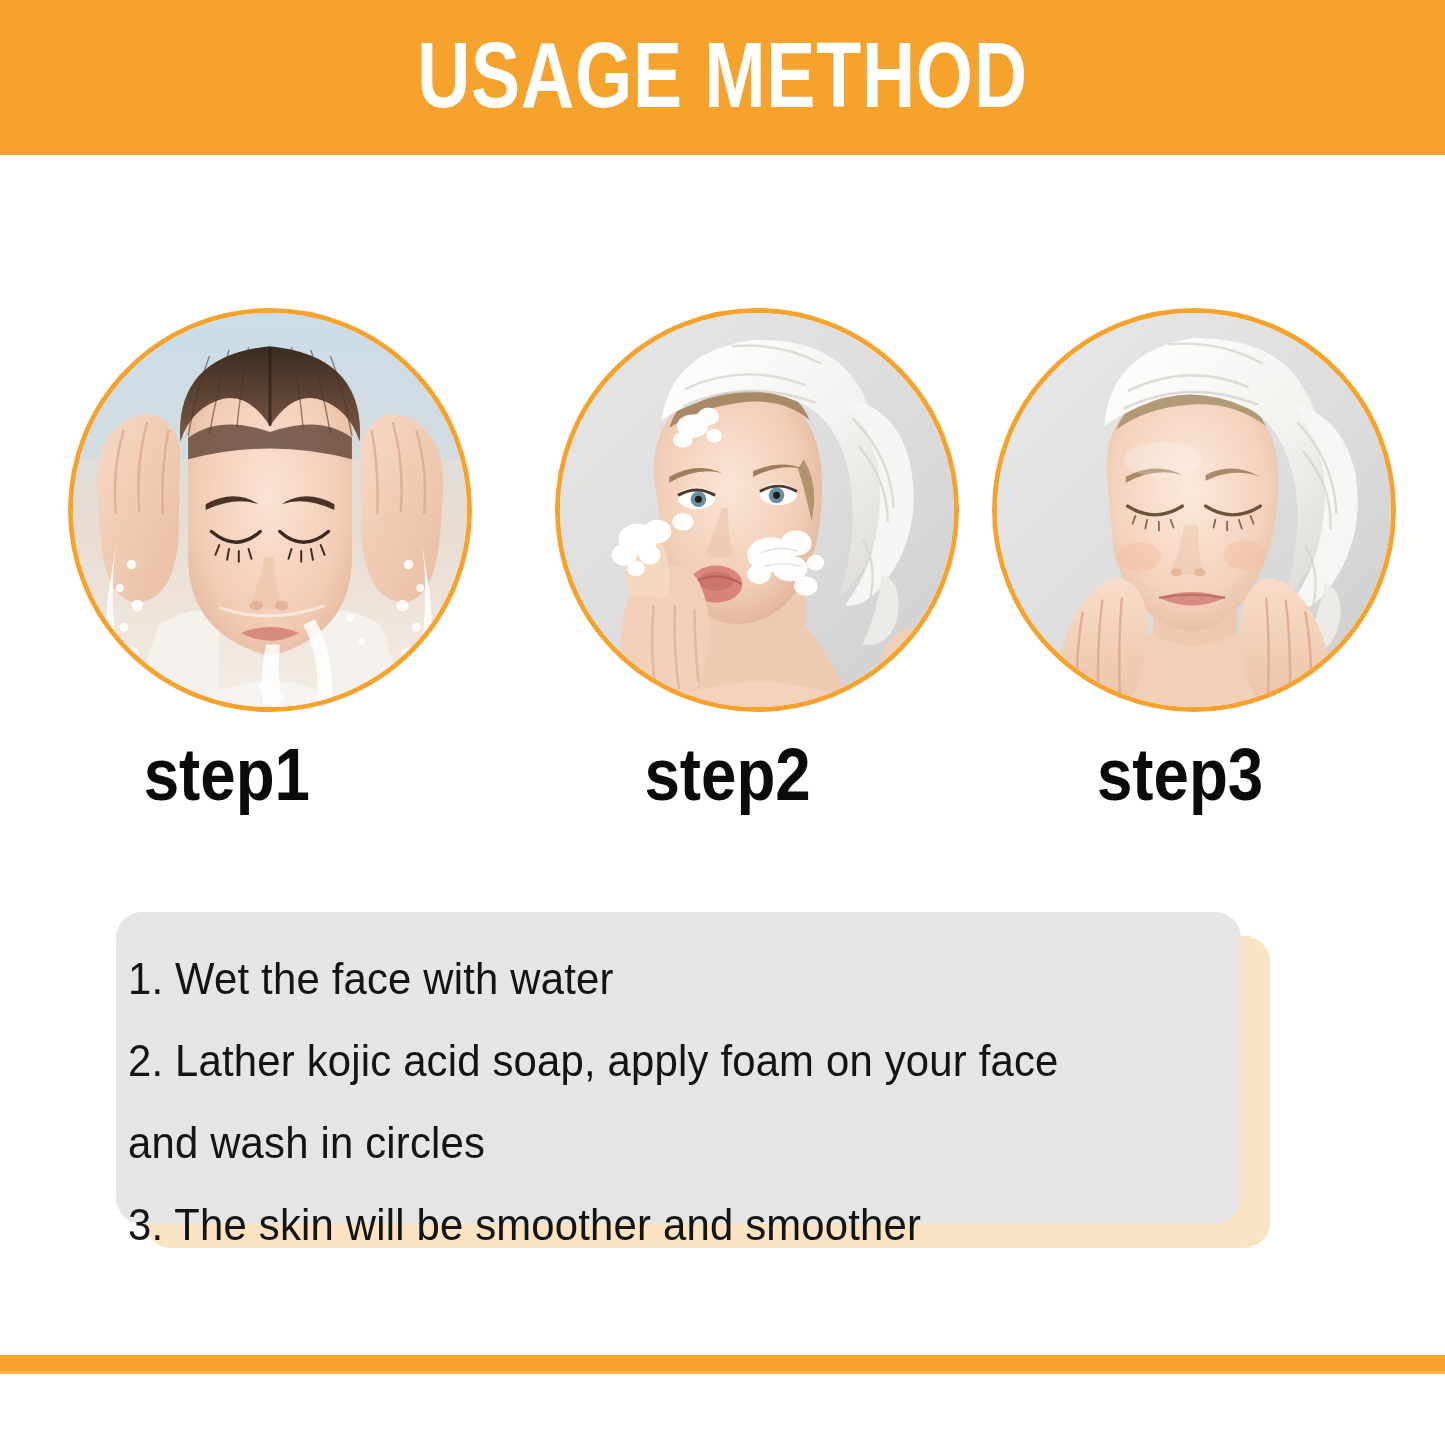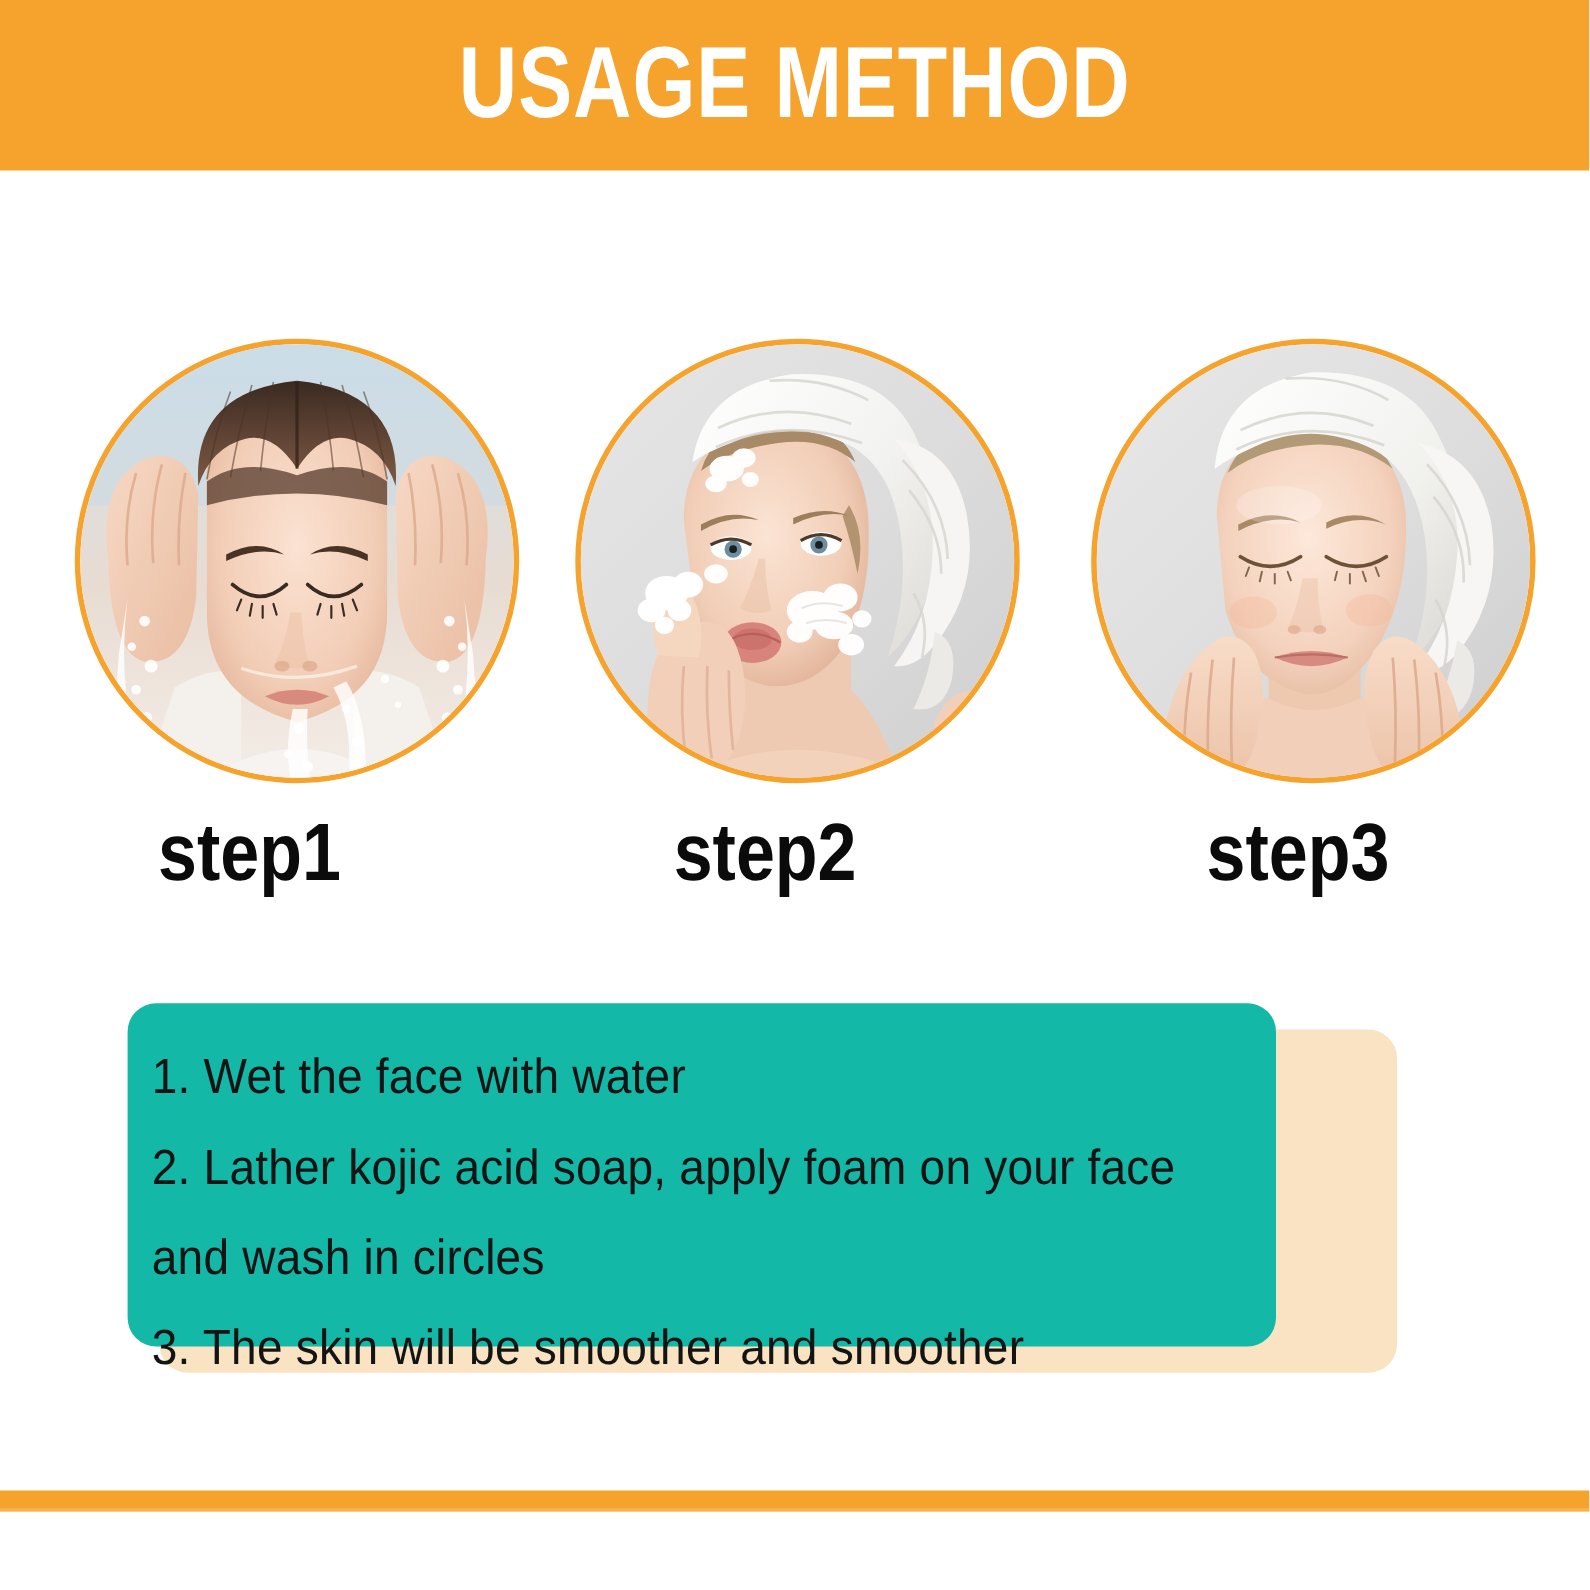--- a/index.html
+++ b/index.html
@@ -53,21 +53,21 @@
     top: 308px;
     width: 1445px;
     height: 500px;
   }
   .step {
     position: absolute;
     top: 0;
     width: 404px;
   }
   .step-1 { left: 68px; }
-  .step-2 { left: 523px; }
+  .step-2 { left: 555px; }
   .step-3 { left: 992px; }
 
   .photo-circle {
     width: 404px;
     height: 404px;
     border-radius: 50%;
     border: 5px solid #F5A32C;
     box-sizing: border-box;
     overflow: hidden;
     position: relative;
@@ -107,25 +107,25 @@
     top: 24px;
     width: 1125px;
     height: 312px;
     background: #FAE3C2;
     border-radius: 26px;
   }
   .panel-main {
     position: absolute;
     left: 0;
     top: 0;
-    width: 1044px;
+    width: 1125px;
     height: 312px;
-    background: #14b8a6;
+    background: #e5e5e5;
     border-radius: 26px;
-    padding: 26px 24px 26px 22px;
+    padding: 26px 24px 26px 12px;
     box-sizing: border-box;
   }
   .panel-line {
     color: #141414;
     font-family: "Liberation Sans Narrow", "Liberation Sans", sans-serif;
     font-weight: 400;
     font-size: 45px;
     line-height: 82px;
     letter-spacing: 0.2px;
     transform: scaleX(0.93);

